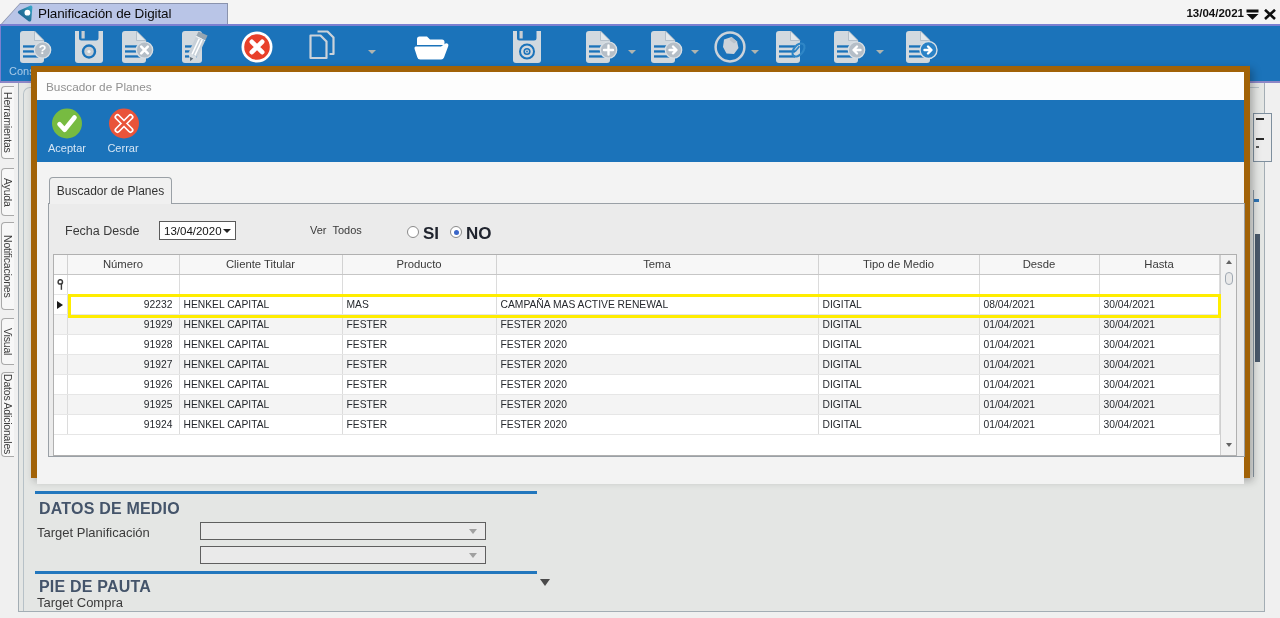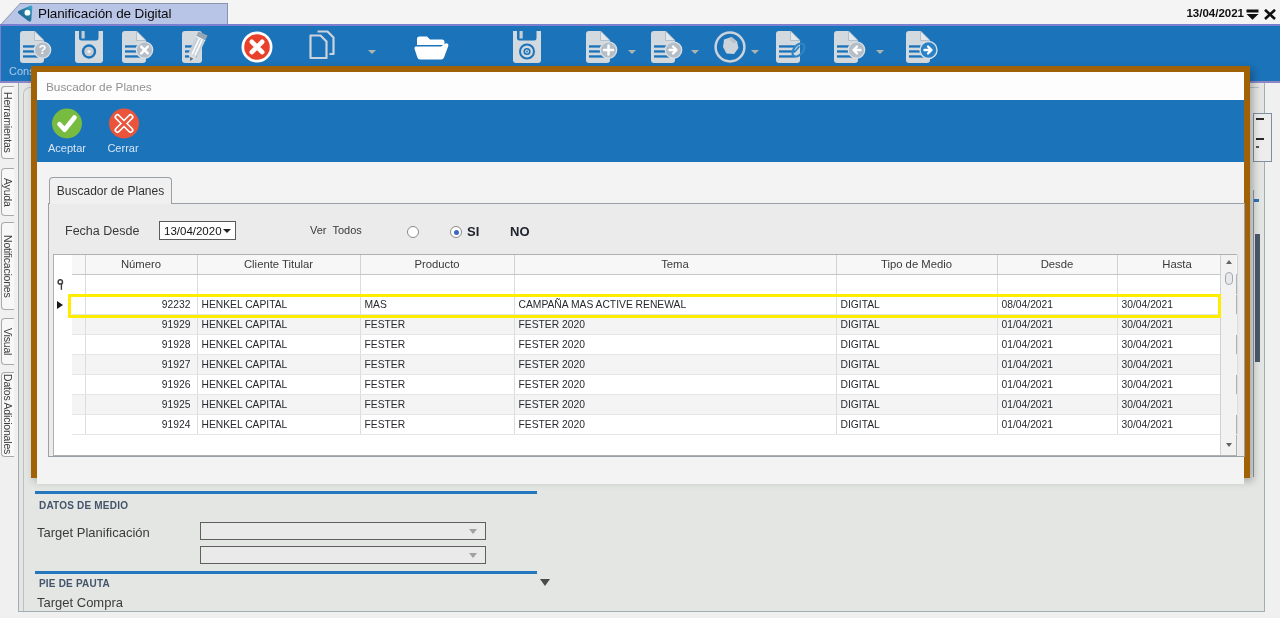--- a/index.html
+++ b/index.html
@@ -29,21 +29,21 @@
   #maincontent { position:absolute; left:18px; top:0px; width:1247px; height:529px;
                  border:1px solid #a3adb4; border-top:none; background:#e4e6e4; }
   #innerline { position:absolute; left:23px; top:4px; width:1236px; height:524px;
                border-left:1px solid #b7c1c7; border-top:1px solid #b7c1c7; border-radius:7px 0 0 0; }
 
   .sidetab { position:absolute; left:1px; width:13px; background:#f7f7f7; border:1px solid #a9a9a9;
              border-radius:4px 0 0 4px; border-right:none; color:#3c3c3c; font-size:10.5px;
              writing-mode:vertical-rl; text-align:center; letter-spacing:-0.2px; overflow:hidden; line-height:12px; white-space:nowrap;}
 
   .bluline { position:absolute; height:2.5px; background:#2277bd; }
-  .seclabel { position:absolute; font-size:10px; font-weight:bold; color:#44546a; letter-spacing:0.2px; }
+  .seclabel { position:absolute; font-size:16px; font-weight:bold; color:#44546a; letter-spacing:0.2px; }
   .fldlabel { position:absolute; font-size:13px; color:#3b3b3b; }
   .gcombo { position:absolute; left:200px; width:286px; height:18px; background:#eaeaea; border:1.5px solid #5f5f5f; }
   .gcombo:after { content:""; position:absolute; right:8px; top:6px; width:0; height:0;
                   border-left:4.5px solid transparent; border-right:4.5px solid transparent; border-top:5px solid #a0a0a0; }
 
   
   #dialog { position:absolute; left:31px; top:66px; width:1219px; height:412px; background:#f3f3f3;
             border:6px solid #a16207; box-shadow:3px 3px 8px rgba(0,0,0,0.28); z-index:10; }
   #dtitle { position:absolute; left:0; top:0; width:100%; height:28px; background:#fdfdfd; }
   #dtitle span { position:absolute; left:9px; top:8px; font-size:11.8px; color:#909090; }
@@ -58,24 +58,24 @@
             border:1px solid #9aa0a6; }
 
   #fechalabel { position:absolute; left:28px; top:152px; font-size:12.5px; color:#3a3a3a; }
   #datecombo { position:absolute; left:122px; top:149px; width:77px; height:19px; background:#fff; border:1px solid #5a5a5a; }
   #datecombo span { position:absolute; left:4px; top:3px; font-size:11.5px; color:#111; }
   #datecombo:after { content:""; position:absolute; right:4px; top:7px; width:0; height:0;
                      border-left:4px solid transparent; border-right:4px solid transparent; border-top:4.5px solid #222; }
   #vertodos { position:absolute; left:273px; top:152px; font-size:11px; color:#3a3a3a; }
   .radio { position:absolute; top:154px; width:12px; height:12px; border-radius:50%;
            border:1px solid #8a8a8a; background:#fff; }
-  .radiolabel { position:absolute; top:152px; font-size:13px; font-weight:bold; color:#20242e;margin-left:44px; }
+  .radiolabel { position:absolute; top:152px; font-size:17px; font-weight:bold; color:#20242e; }
 
   
-  #grid { position:absolute; left:16px; top:182px; width:1184px; height:202px; background:#fff; border:1px solid #b0b0b0;padding-left:18px; }
+  #grid { position:absolute; left:16px; top:182px; width:1184px; height:202px; background:#fff; border:1px solid #b0b0b0; }
   #gtable { border-collapse:collapse; table-layout:fixed; width:1165px; }
   #gtable td { font-size:10.3px; color:#26292e; border-right:1px solid #dcdcdc; border-bottom:1px solid #e6e6e6;
                overflow:hidden; white-space:nowrap; padding:0 4px; height:20px; vertical-align:middle; }
   #gtable tr.hdr td { background:#f7f7f7; color:#3a3a3a; text-align:center; height:19px; font-size:11.3px;
                       border-right:1px solid #d2d2d2; border-bottom:1px solid #c6c6c6; padding:0 2px;}
   #gtable td.num { text-align:right; padding-right:6px; }
   #gscroll { position:absolute; right:0; top:0; width:16px; height:200px; background:#f2f2f2; border-left:1px solid #cfcfcf; }
   #gthumb { position:absolute; left:3.5px; top:17px; width:8px; height:13px; border-radius:4px;
             background:#e9e9e9; border:1px solid #a0a9b3; }
   .sarrow { position:absolute; left:4.5px; width:0; height:0; border-left:3.5px solid transparent; border-right:3.5px solid transparent; }

